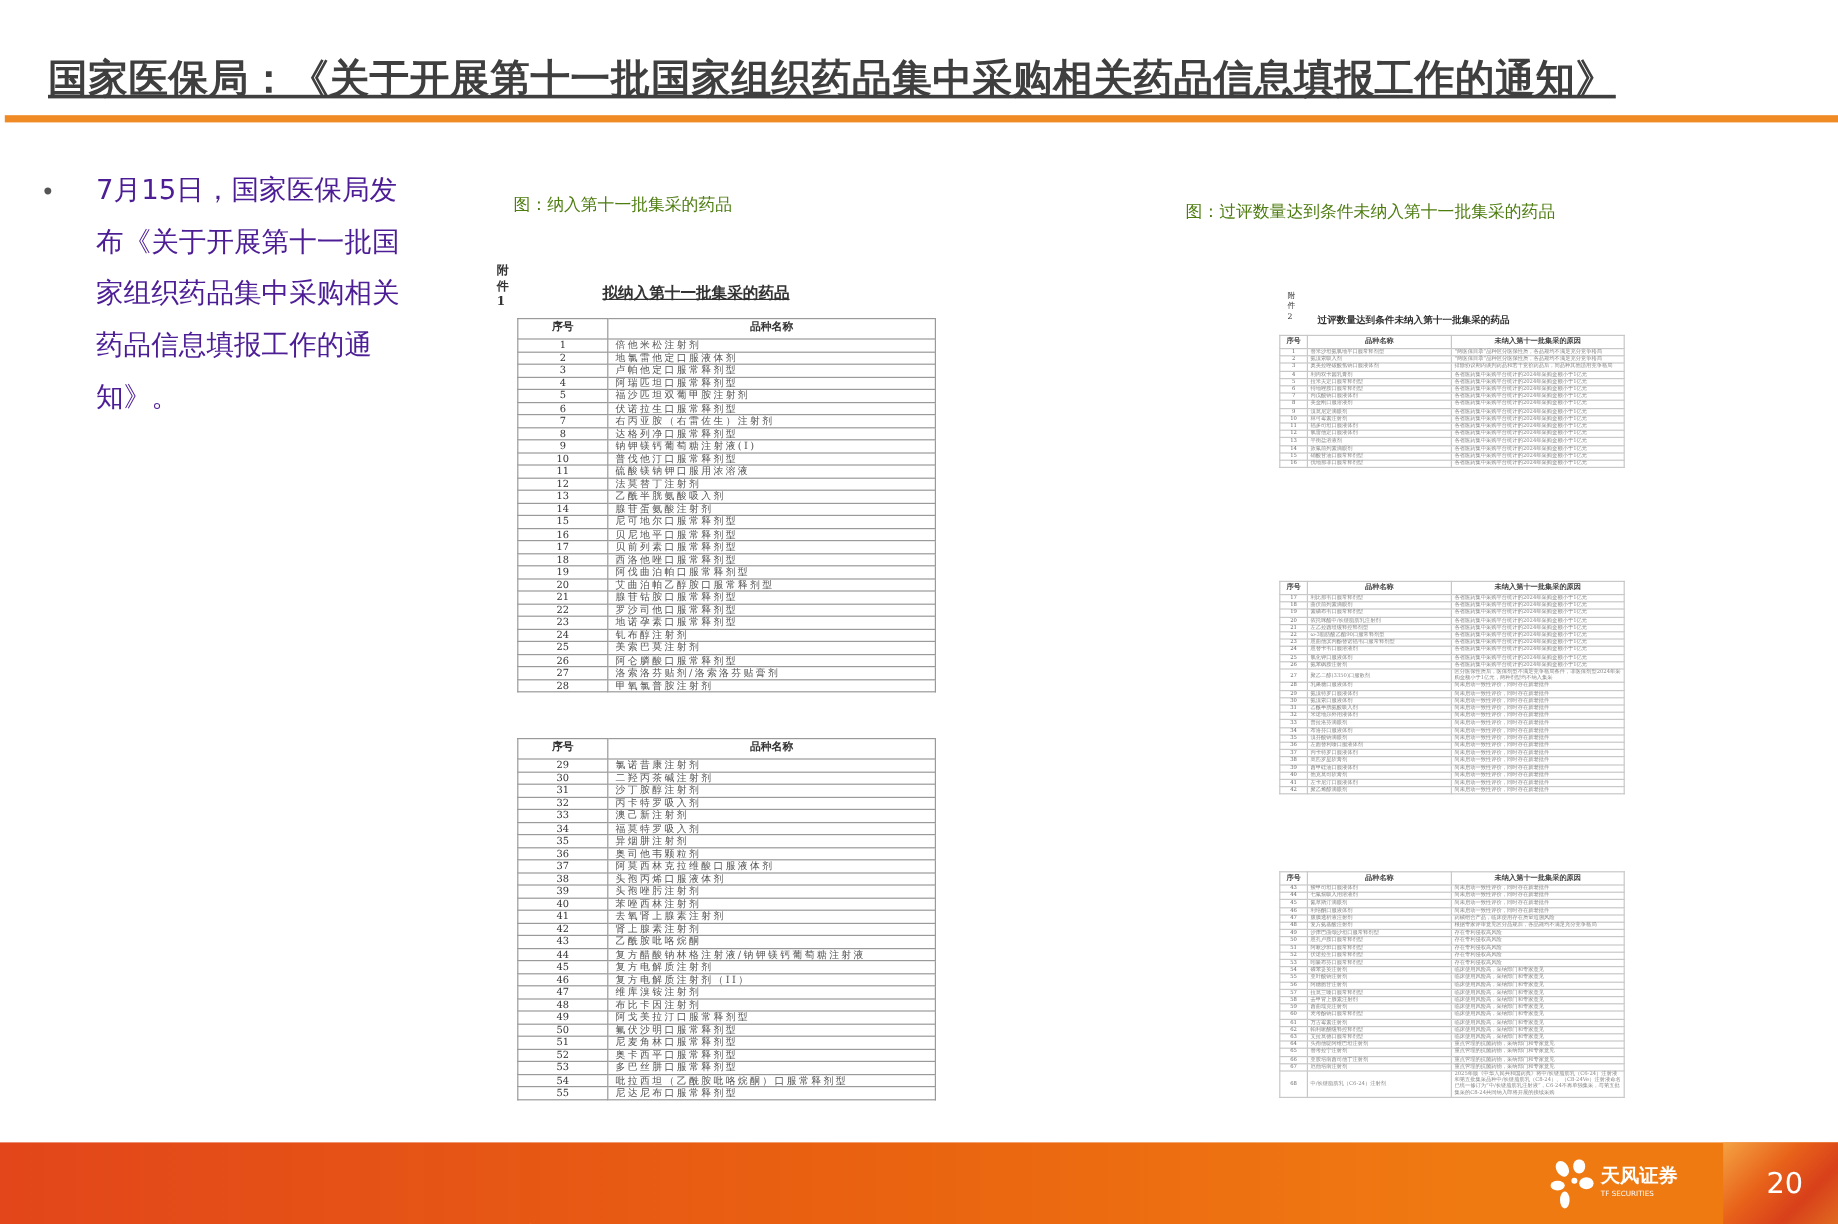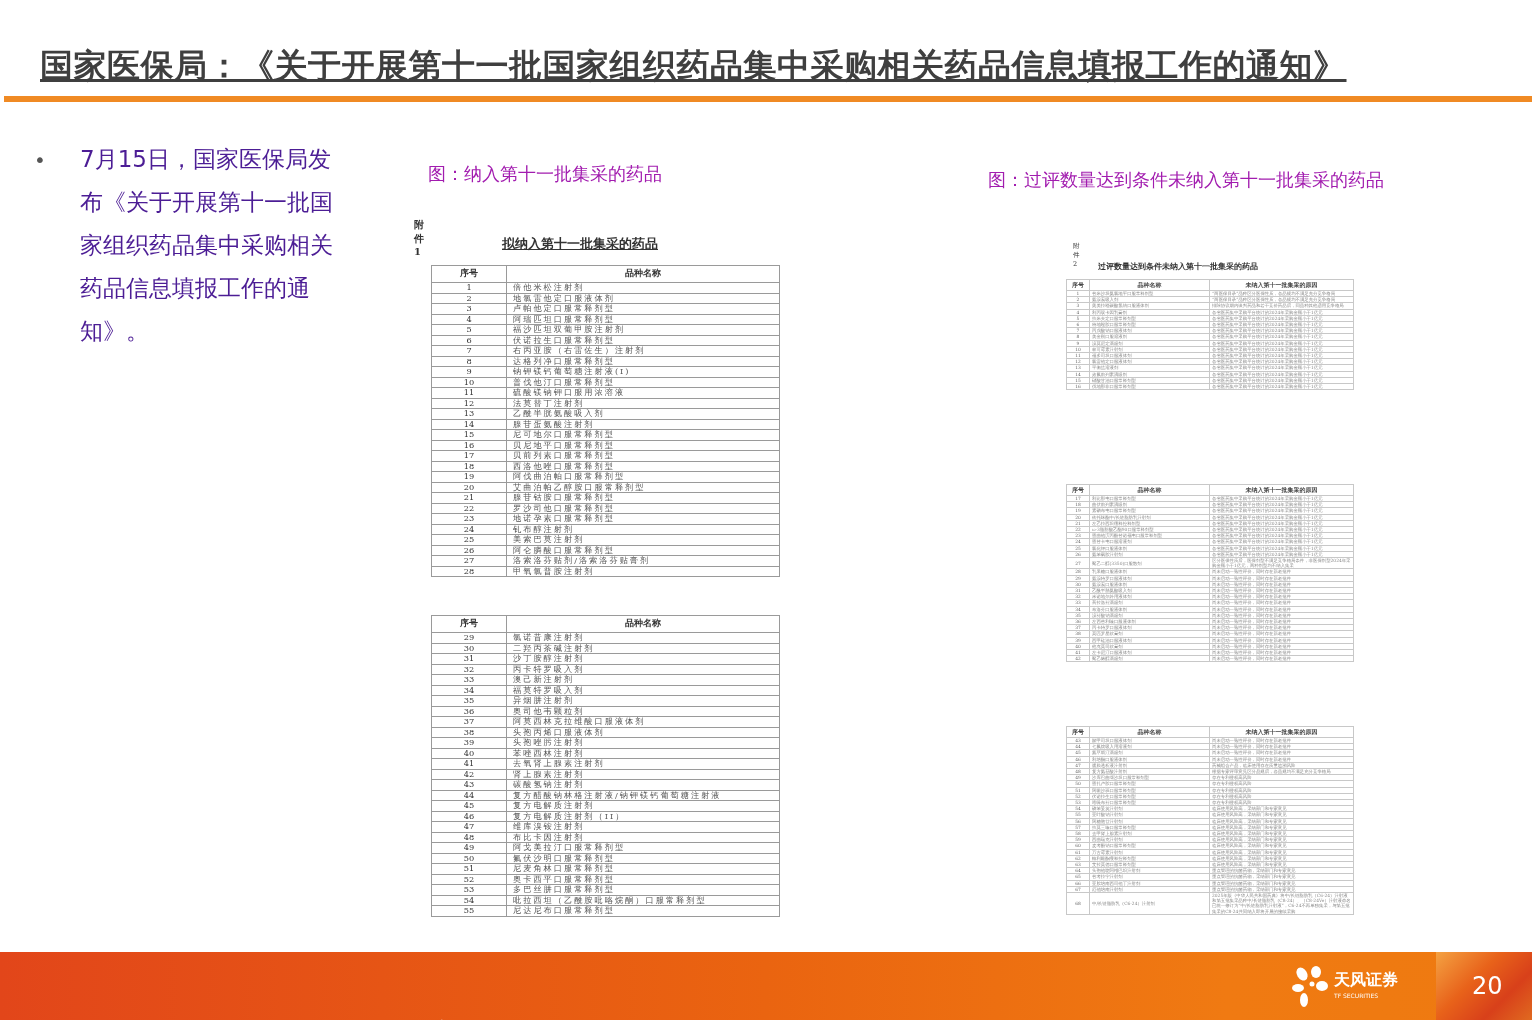--- a/index.html
+++ b/index.html
@@ -2,21 +2,21 @@
 <html><head>
 <meta charset="utf-8">
 <style>
   html,body{margin:0;padding:0;}
   body{width:1532px;height:1020px;position:relative;background:#fff;overflow:hidden;
        font-family:"DejaVu Sans","Liberation Sans",sans-serif;color:#404040;}
   .title{position:absolute;left:40px;top:44px;font-size:33px;font-weight:bold;color:#3f3f3f;letter-spacing:0.5px;white-space:nowrap;text-decoration:underline;}
   .title-rule{position:absolute;left:4px;top:96px;width:1528px;height:6px;background:#f08a24;}
   .bullet{position:absolute;left:34px;top:148px;font-size:20px;color:#555;}
   .bullet-text{position:absolute;left:80px;top:138px;width:270px;font-size:23px;line-height:43px;color:#4c1d95;}
-  .cap{position:absolute;font-size:18px;color:#a21caf;white-space:nowrap;}
+  .cap{position:absolute;font-size:14px;color:#4d7c0f;white-space:nowrap;}
   .doc{position:absolute;font-family:"DejaVu Serif","Liberation Serif",serif;color:#333;}
   .att{font-size:10px;font-weight:bold;position:absolute;}
   .doc-title{font-size:13px;font-weight:bold;position:absolute;white-space:nowrap;}
   table.t1{position:absolute;border-collapse:collapse;font-family:"DejaVu Serif","Liberation Serif",serif;}
   table.t1 th,table.t1 td{border:1px solid #9a9a9a;padding:0;font-size:8.2px;line-height:9.5px;height:9.5px;color:#555;}
   table.t1 th{font-weight:bold;color:#333;height:16px;font-size:9px;}
   table.t1 td.n{text-align:center;width:74px;color:#333;}
   table.t1 td.nm{padding-left:6px;letter-spacing:2px;}
   table.t2{position:absolute;border-collapse:collapse;font-family:"DejaVu Serif","Liberation Serif",serif;}
   table.t2 th,table.t2 td{border:1px solid #c8c8c8;padding:0 2px;font-size:4.4px;line-height:5.2px;color:#888;}
@@ -227,21 +227,21 @@
       <tr>
         <td class="n">41</td>
         <td class="nm">去氧肾上腺素注射剂</td>
       </tr>
       <tr>
         <td class="n">42</td>
         <td class="nm">肾上腺素注射剂</td>
       </tr>
       <tr>
         <td class="n">43</td>
-        <td class="nm">碳酸氢钠注射剂</td>
+        <td class="nm">乙酰胺吡咯烷酮</td>
       </tr>
       <tr>
         <td class="n">44</td>
         <td class="nm">复方醋酸钠林格注射液/钠钾镁钙葡萄糖注射液</td>
       </tr>
       <tr>
         <td class="n">45</td>
         <td class="nm">复方电解质注射剂</td>
       </tr>
       <tr>

